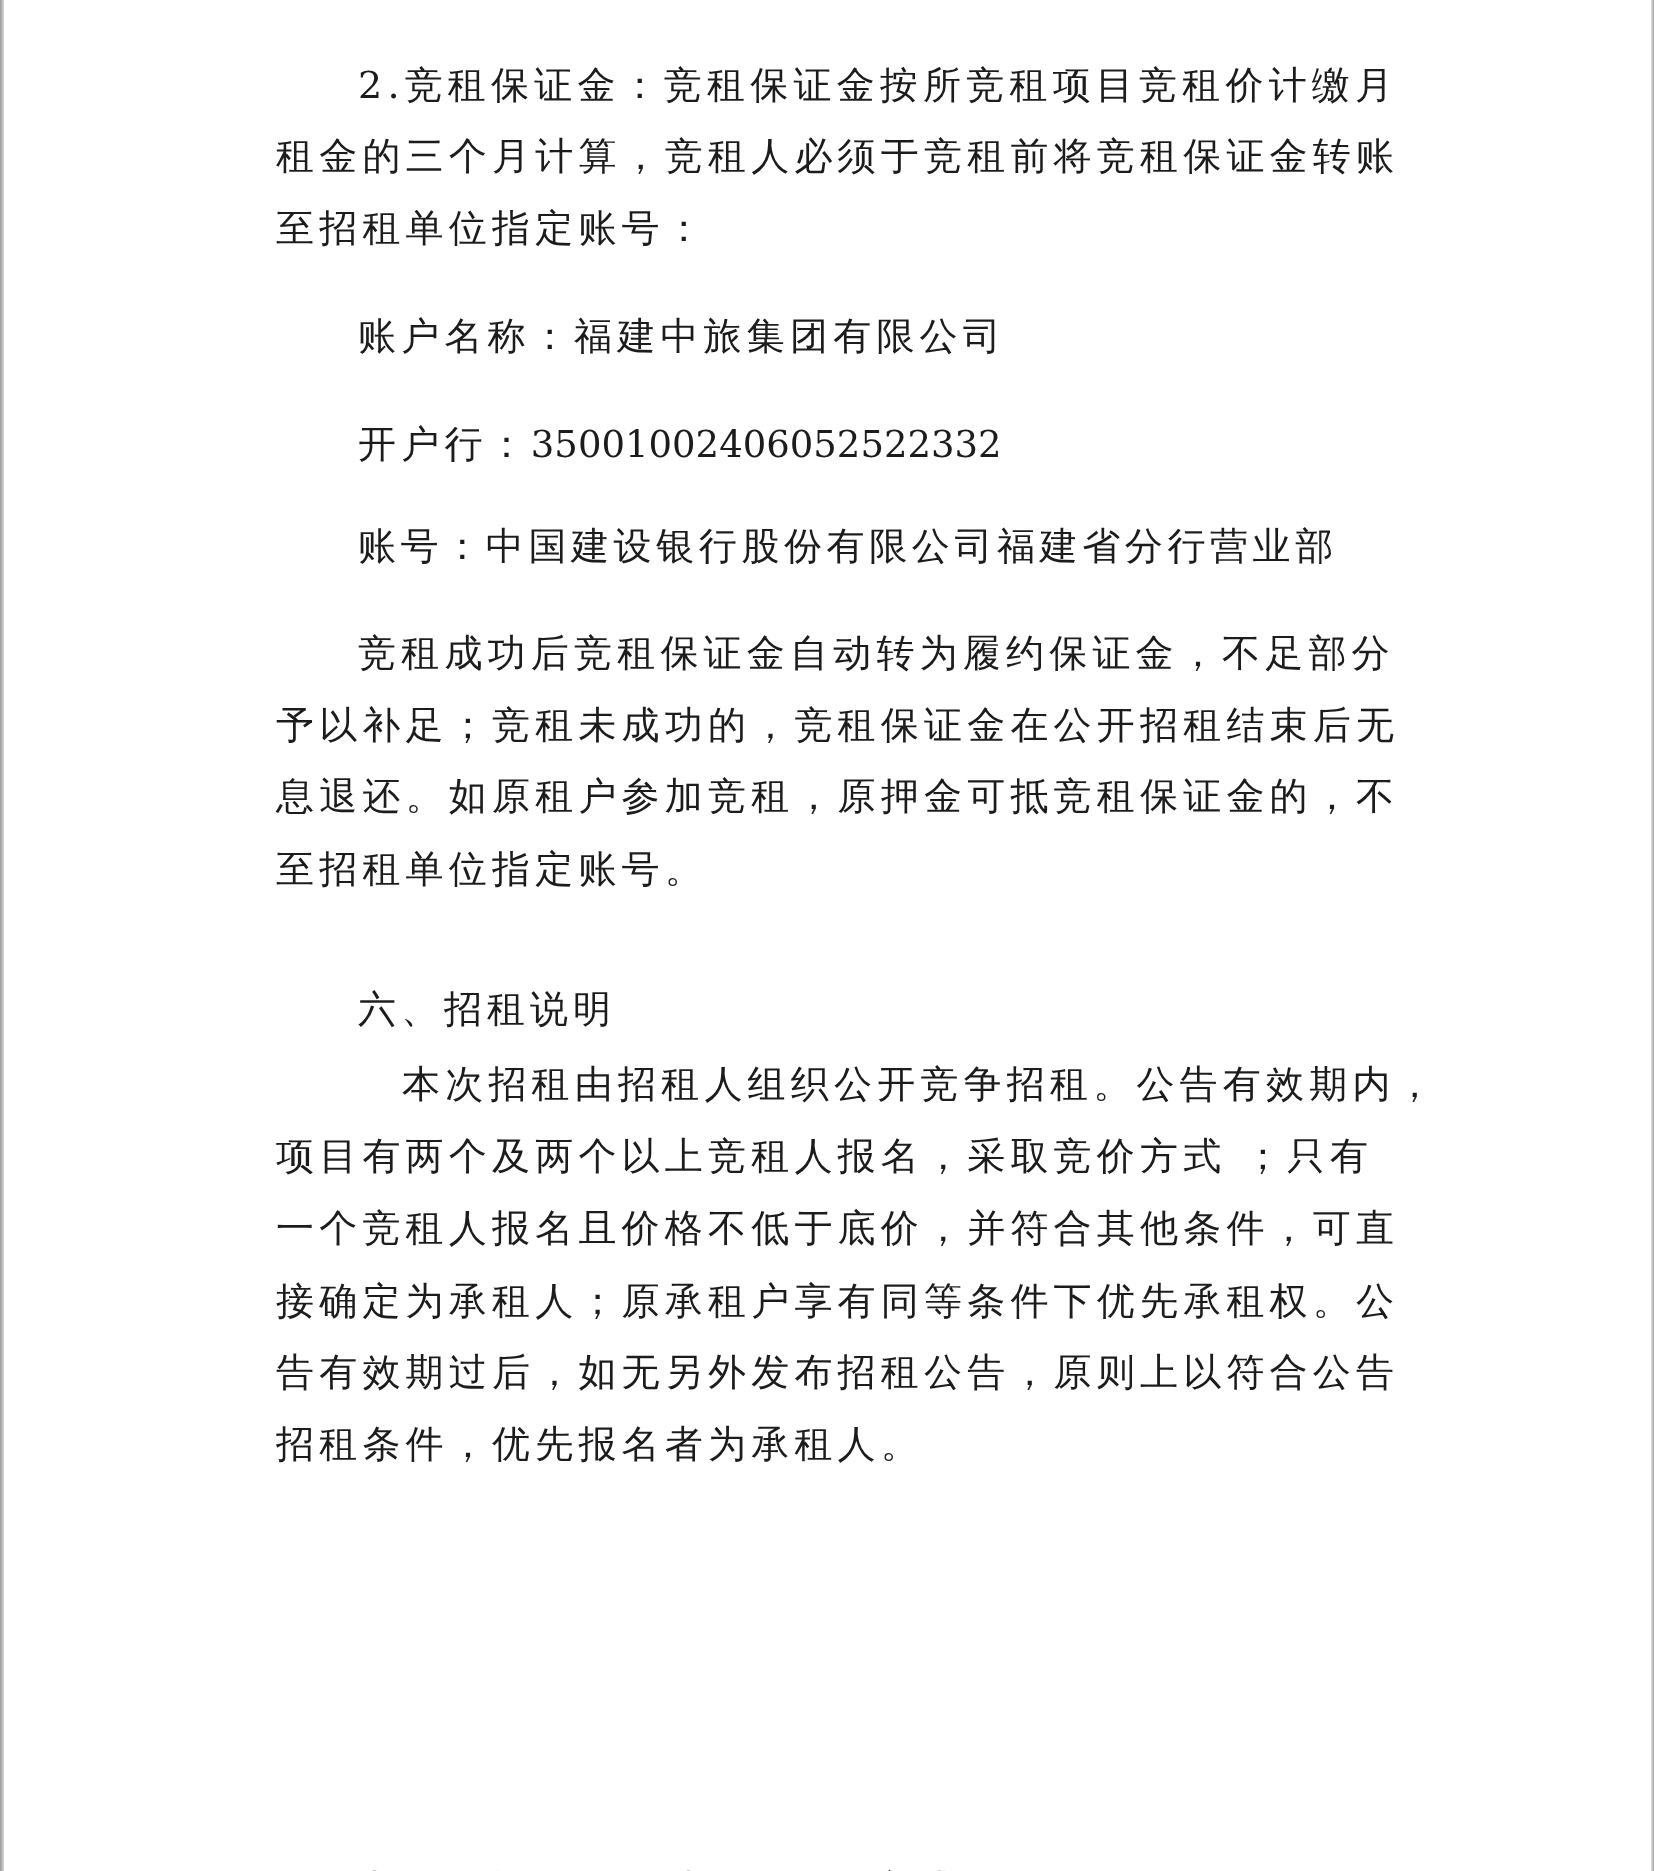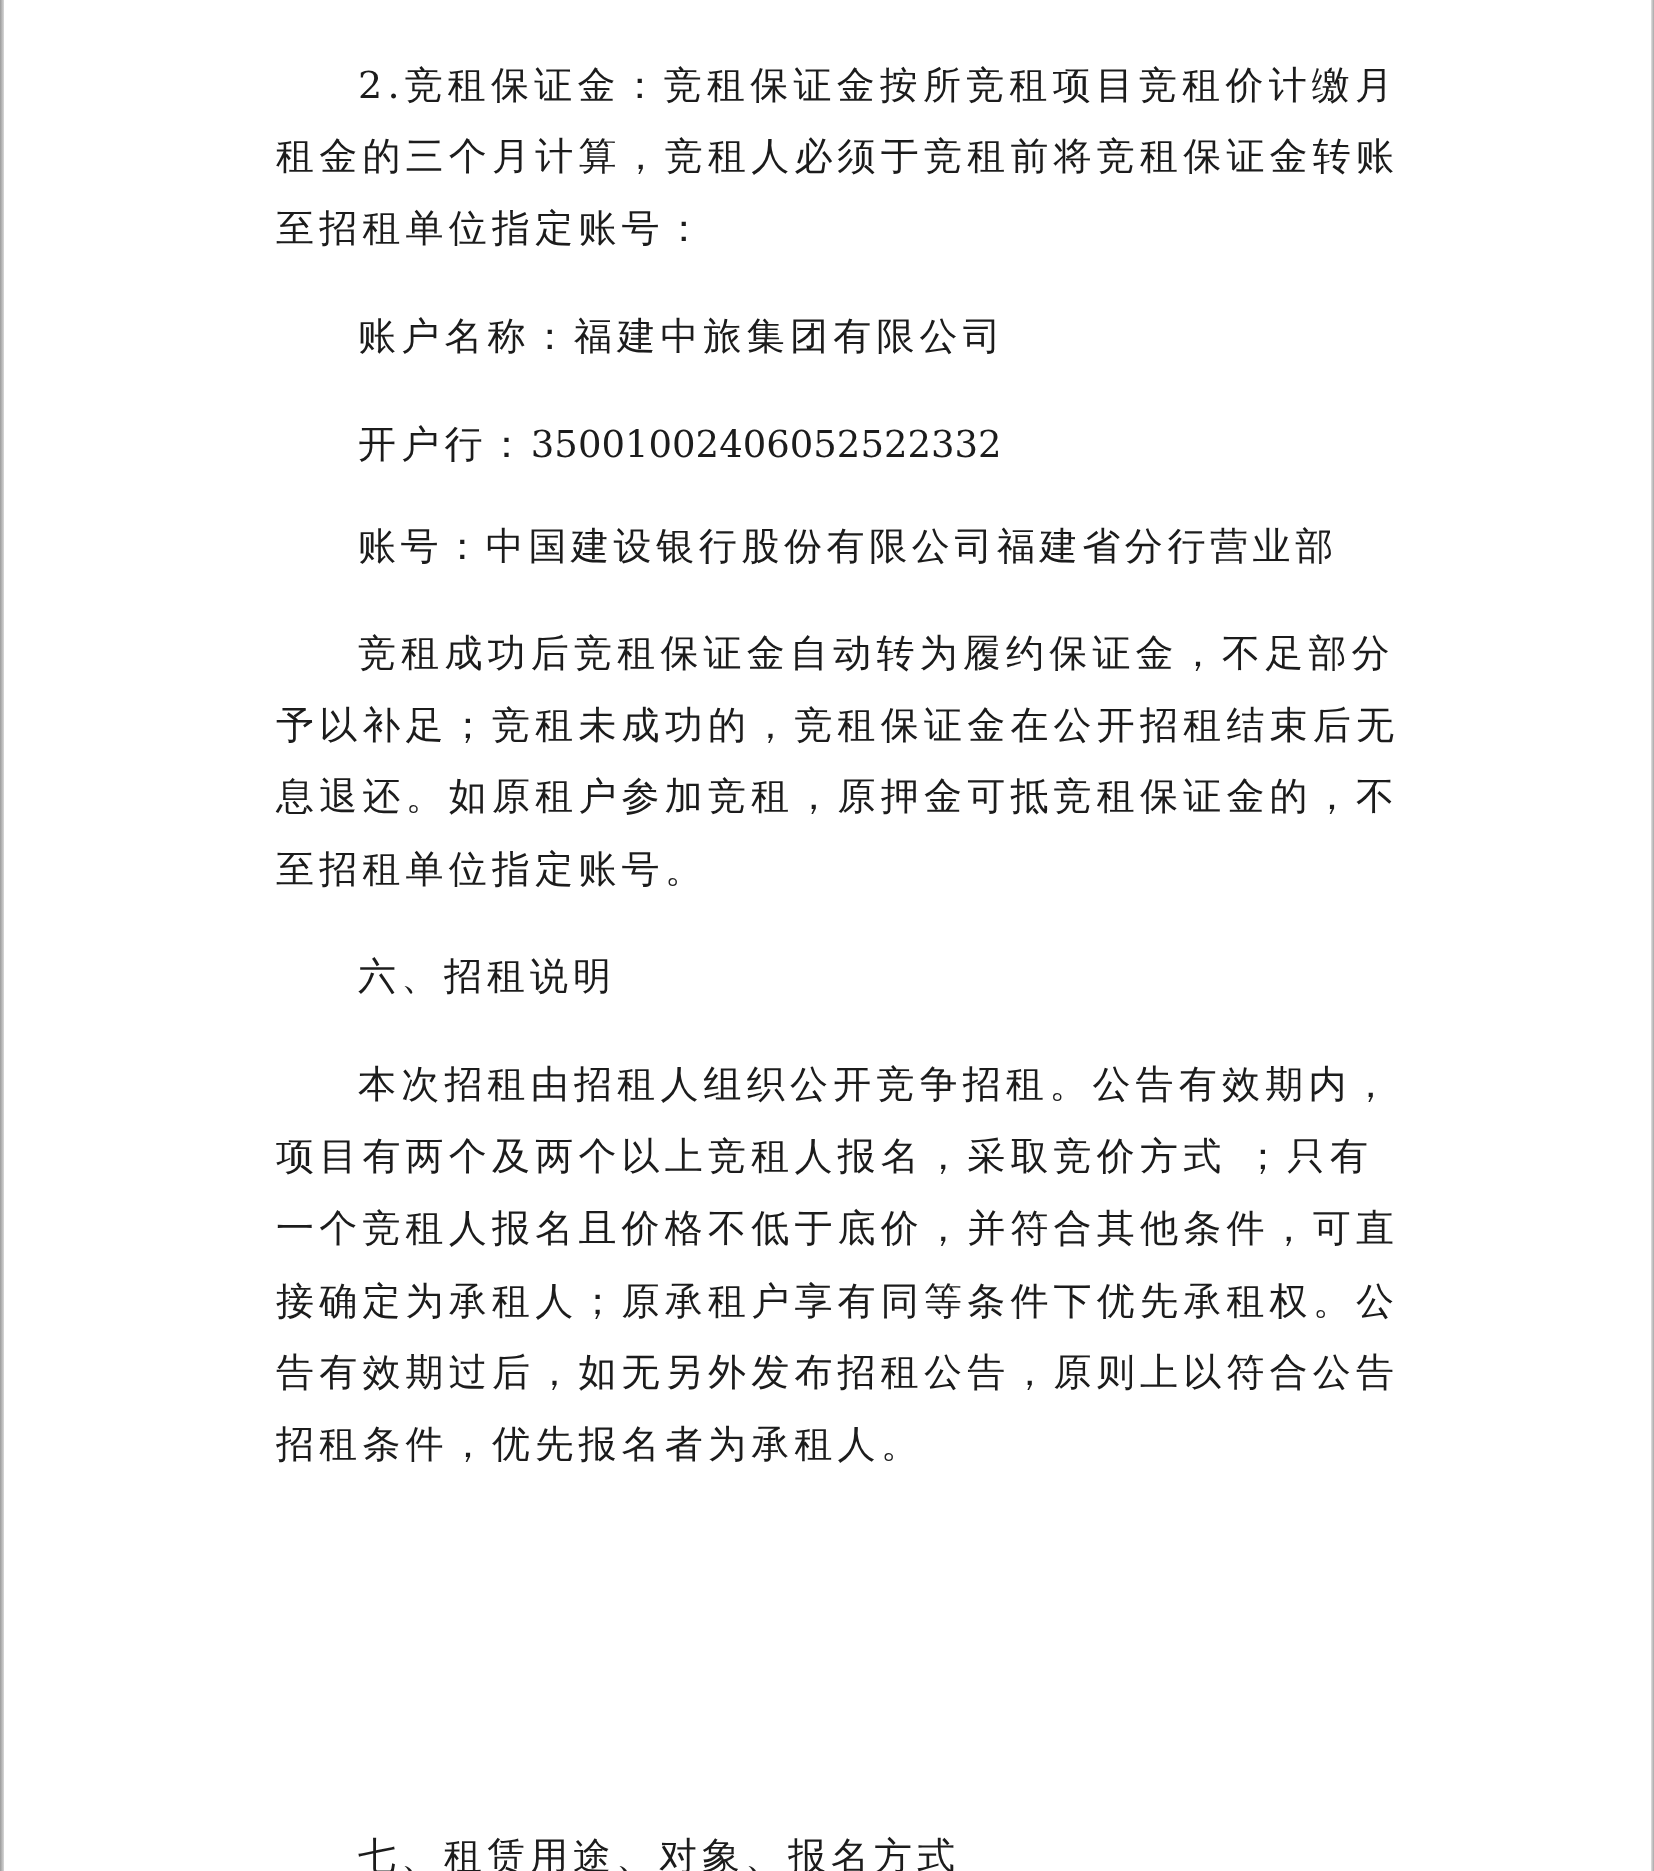--- a/index.html
+++ b/index.html
@@ -31,21 +31,21 @@
   .line {
     position: absolute;
     left: 276px;
     width: 1140px;
     font-size: 38px;
     line-height: 48px;
     white-space: nowrap;
     letter-spacing: 5.2px;
   }
   .line.indent { left: 358px; }
-  .line.heading { letter-spacing: 5px; }
+  .line.heading { letter-spacing: 5px; margin-top: 33px; }
   .line.tight { letter-spacing: 4.6px; }
   .num {
     font-family: "DejaVu Serif", "Liberation Serif", serif;
     letter-spacing: 0px;
     font-size: 37px;
   }
 </style>
 </head>
 <body>
 
@@ -67,21 +67,21 @@
   <div class="line indent tight" style="top:522px;">
     <span>账号：</span><span>中国建设银行股份有限公司福建省分行营业部</span>
   </div>
 
   <div class="line indent" style="top:629px;">竞租成功后竞租保证金自动转为履约保证金，不足部分</div>
   <div class="line" style="top:701px;font-family:Liberation Serif, serif;">予以补足；竞租未成功的，竞租保证金在公开招租结束后无</div>
   <div class="line" style="top:772px;">息退还。如原租户参加竞租，原押金可抵竞租保证金的，不</div>
   <div class="line" style="top:845px;">至招租单位指定账号。</div>
 
   <div class="line indent heading" style="top:952px;">六、招租说明</div>
-  <div class="line indent" style="top:1060px;">本次招租由招租人组织公开竞争招租。公告有效期内，</div>
+  <div class="line indent" style="top:1060px;margin-left:44px;">本次招租由招租人组织公开竞争招租。公告有效期内，</div>
   <div class="line" style="top:1132px;">项目有两个及两个以上竞租人报名，采取竞价方式 ；只有</div>
   <div class="line" style="top:1204px;">一个竞租人报名且价格不低于底价，并符合其他条件，可直</div>
   <div class="line" style="top:1277px;">接确定为承租人；原承租户享有同等条件下优先承租权。公</div>
   <div class="line" style="top:1348px;">告有效期过后，如无另外发布招租公告，原则上以符合公告</div>
   <div class="line" style="top:1420px;">招租条件，优先报名者为承租人。</div>
 
   <div class="line indent heading" style="top:1832px;">七、租赁用途、对象、报名方式</div>
 </div>
 
 </body></html>

